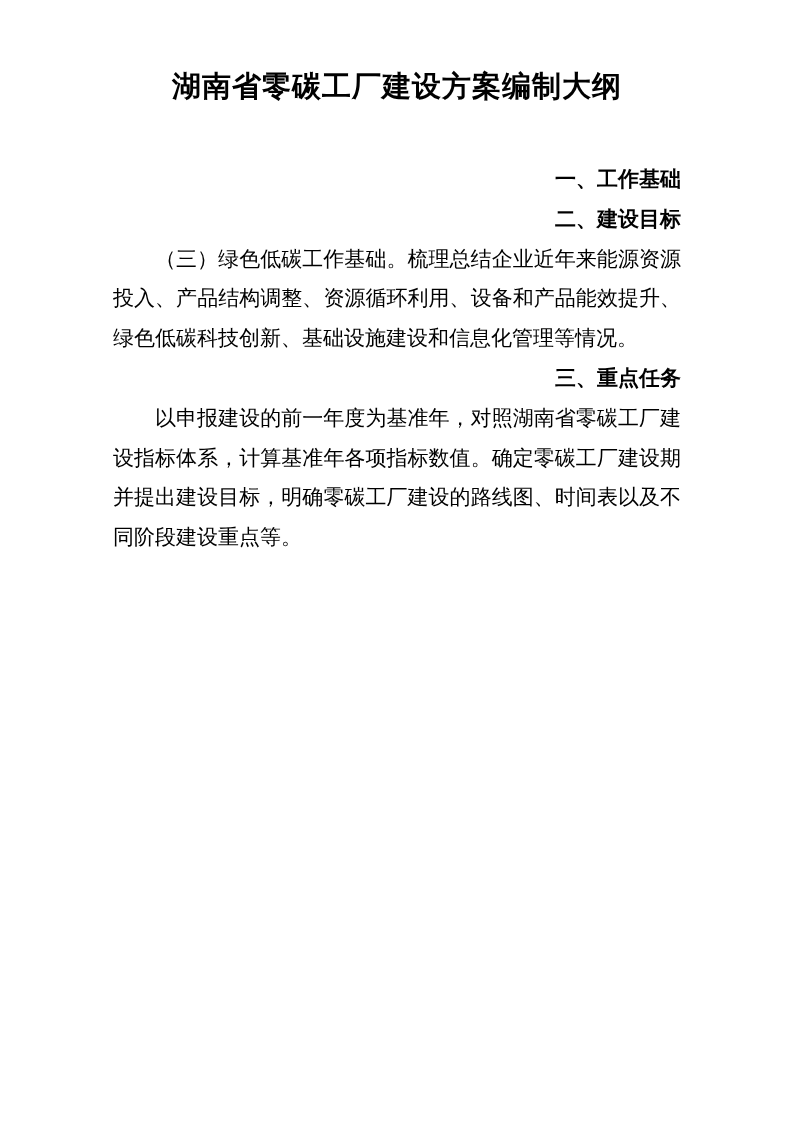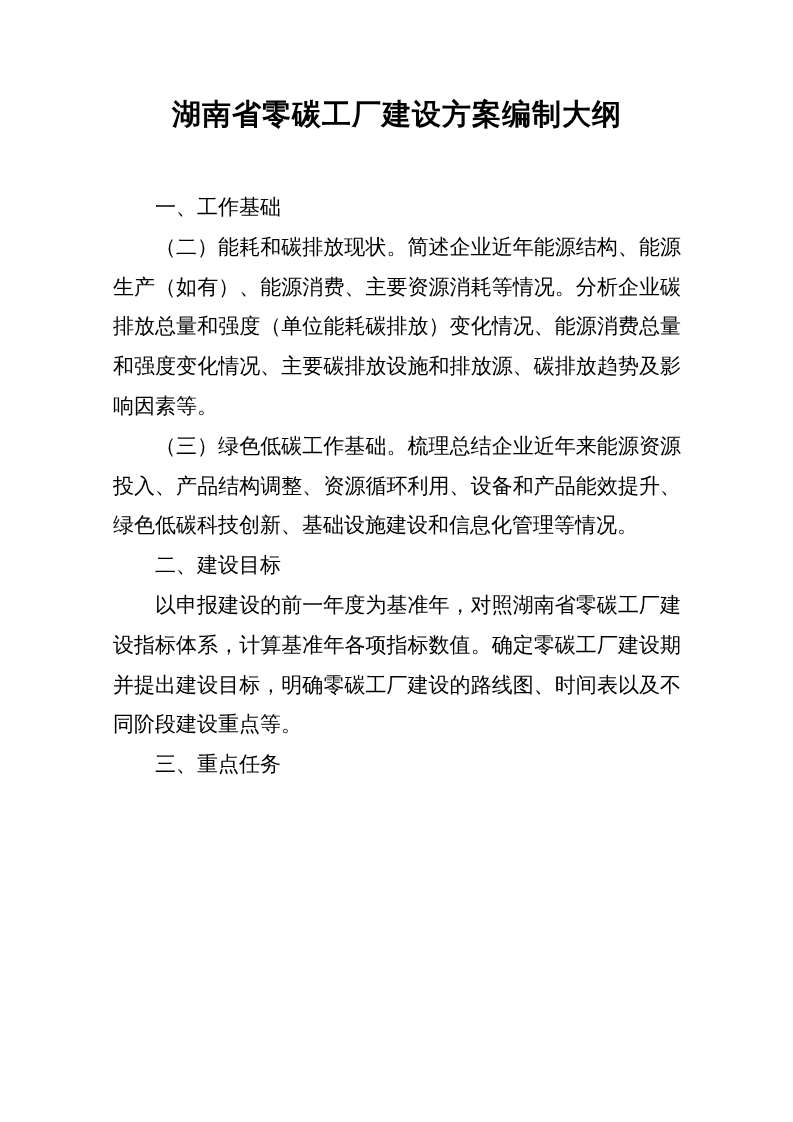--- a/index.html
+++ b/index.html
@@ -11,21 +11,21 @@
     body {
       width: 793px;
       height: 1122px;
       overflow: hidden;
       color: #000000;
       font-family: "Liberation Serif", "DejaVu Serif", serif;
     }
     .page {
       width: 793px;
       height: 1122px;
-      padding: 96px 112px 40px 113px;
+      padding: 68px 112px 40px 113px;
       background: #ffffff;
     }
     .doc-title {
       margin: 0 0 56px 0;
       font-size: 29px;
       line-height: 36px;
       font-weight: 700;
       text-align: center;
       letter-spacing: 1px;
       font-family: "Liberation Serif", "DejaVu Serif", serif;
@@ -33,36 +33,35 @@
     .para {
       margin: 0;
       font-size: 21px;
       line-height: 39.8px;
       text-align: justify;
       text-indent: 2em;
       letter-spacing: 0;
       word-break: break-all;
     }
     .para.section-heading {
-      font-weight: 400;
-      text-align: left;
+      font-weight: 700;
+      text-align: right;
     }
   </style>
 </head>
 <body>
 
 <div class="page">
   <h1 class="doc-title">湖南省零碳工厂建设方案编制大纲</h1>
 
   <p class="para section-heading">一、工作基础</p>
 
 
-  <p class="para">（二）能耗和碳排放现状。简述企业近年能源结构、能源生产（如有）、能源消费、主要资源消耗等情况。分析企业碳排放总量和强度（单位能耗碳排放）变化情况、能源消费总量和强度变化情况、主要碳排放设施和排放源、碳排放趋势及影响因素等。</p>
+
+  <p class="para section-heading">二、建设目标</p>
 
   <p class="para">（三）绿色低碳工作基础。梳理总结企业近年来能源资源投入、产品结构调整、资源循环利用、设备和产品能效提升、绿色低碳科技创新、基础设施建设和信息化管理等情况。</p>
 
-  <p class="para section-heading">二、建设目标</p>
+  <p class="para section-heading">三、重点任务</p>
 
   <p class="para">以申报建设的前一年度为基准年，对照湖南省零碳工厂建设指标体系，计算基准年各项指标数值。确定零碳工厂建设期并提出建设目标，明确零碳工厂建设的路线图、时间表以及不同阶段建设重点等。</p>
-
-  <p class="para section-heading">三、重点任务</p>
 
 </div>
 
 </body></html>

